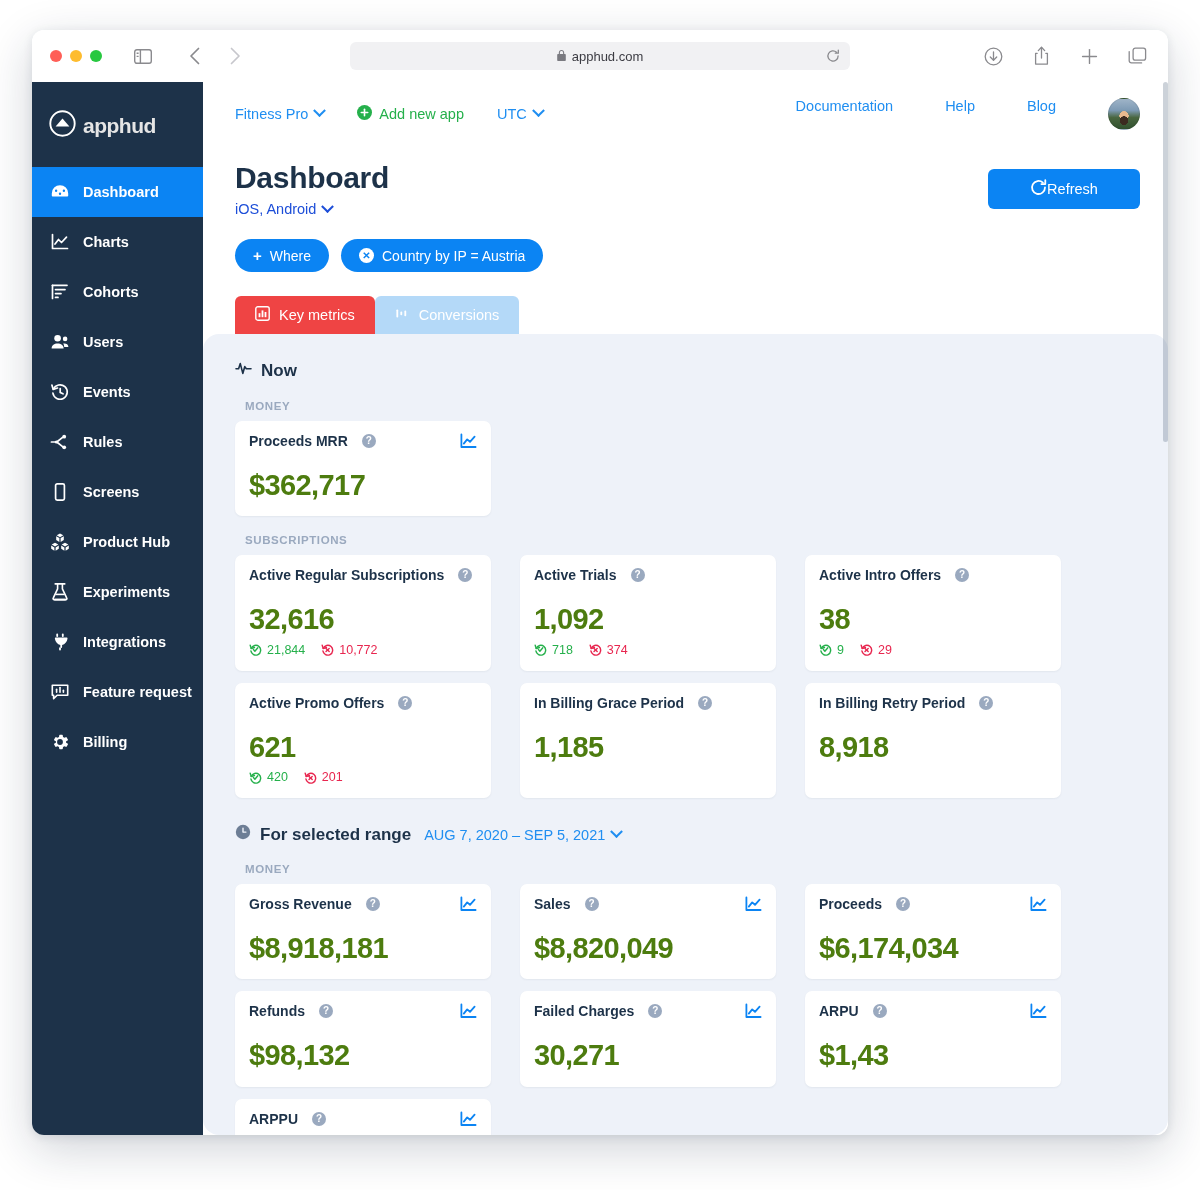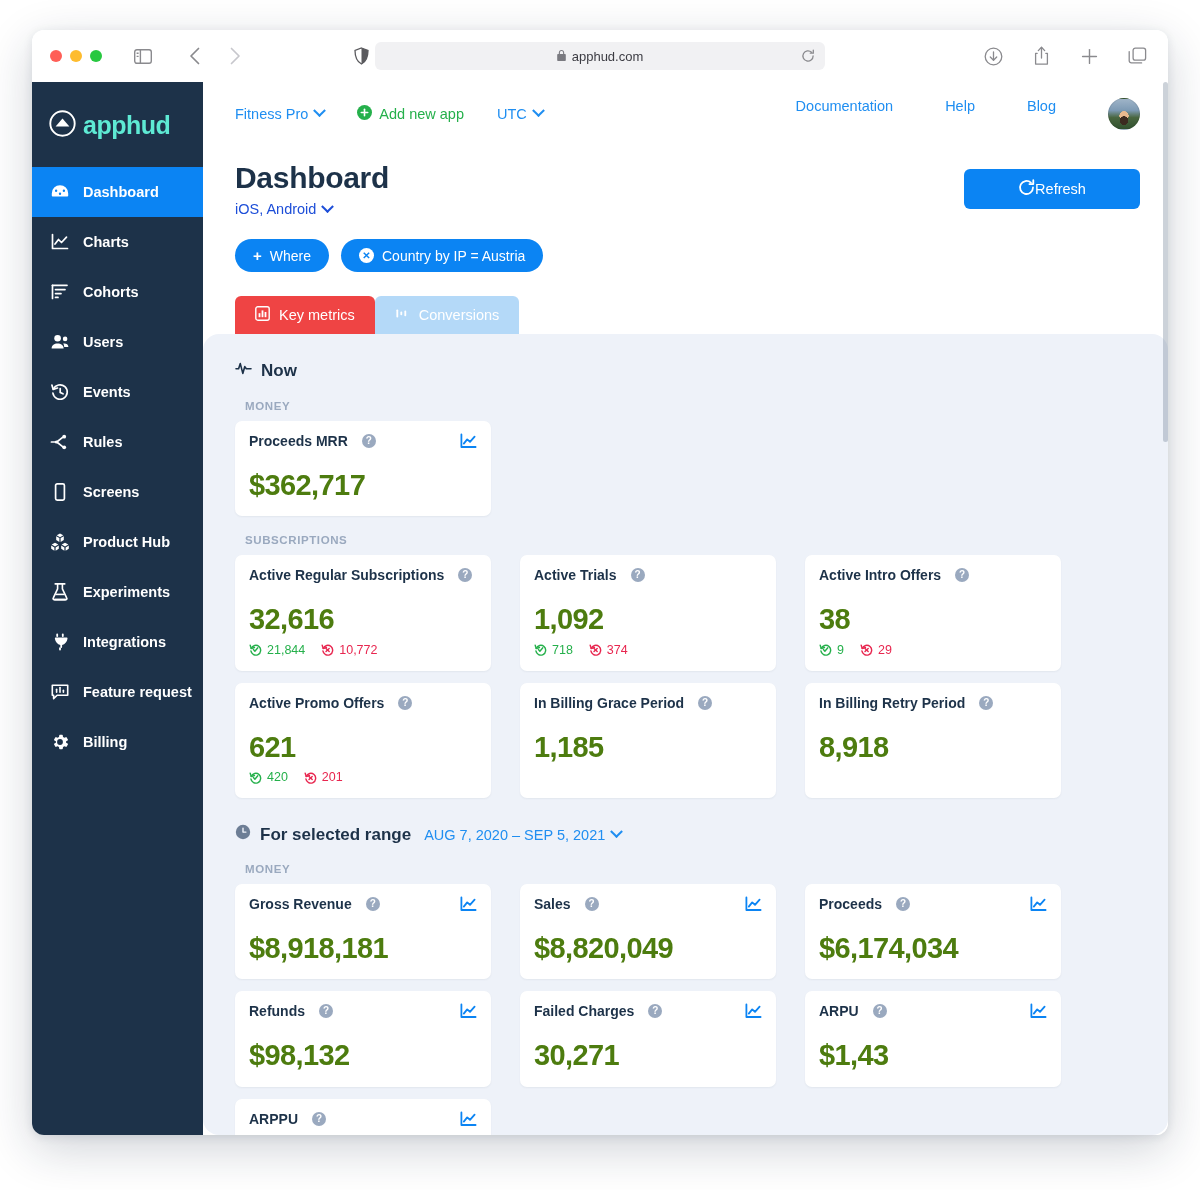--- a/index.html
+++ b/index.html
@@ -50,21 +50,21 @@
   }
   .sidebar-toggle { margin-left: 28px; }
   .nav-arrows { display: flex; align-items: center; gap: 14px; margin-left: 26px; }
   .nav-arrows .tb-icon.disabled { color: #c7c7cc; }
 
   .shield { margin-left: 100px; color: #5a5a5e; }
 
   .urlbar {
     position: absolute;
     left: 50%; transform: translateX(-50%);
-    width: 450px; height: 28px;
+    width: 500px; height: 28px;
     background: #f1f1f3;
     border-radius: 6px;
     display: flex; align-items: center; justify-content: center;
     gap: 6px;
     font-size: 13px; color: #3c3c43;
   }
   .urlbar .lock { color: #7a7a80; font-size: 11px; display: flex; align-items: center; }
   .urlbar .reload {
     position: absolute; right: 10px; color: #8a8a8e;
     display: flex; align-items: center;
@@ -82,22 +82,22 @@
     background: #1d3249;
     display: flex; flex-direction: column;
     padding-top: 4px;
   }
   .logo {
     display: flex; align-items: center; gap: 7px;
     padding: 24px 0 26px 17px;
     color: #ffffff;
   }
   .logo-text {
-    font-size: 25px; font-weight: 700; letter-spacing: -0.5px;
-    color: #5eead4;
+    font-size: 21px; font-weight: 700; letter-spacing: -0.5px;
+    color: #e5e5e5;
   }
   .nav { display: flex; flex-direction: column; }
   .nav-item {
     display: flex; align-items: center; gap: 12px;
     height: 50px; padding-left: 17px;
     color: #ffffff; font-size: 14.5px; font-weight: 700;
     cursor: pointer;
   }
   .nav-item.active { background: #0b84f3; }
   .nav-item .ni-icon {
@@ -143,21 +143,21 @@
   }
   .page-title-row { display: flex; align-items: flex-start; }
   .page-title {
     font-size: 30px; font-weight: 700; color: #1d3249;
     letter-spacing: -0.3px; line-height: 1.1; padding-top: 16px;
   }
   .refresh-btn {
     margin-left: auto; margin-top: 24px;
     background: #0b84f3; color: #ffffff;
     border: none; border-radius: 6px;
-    height: 40px; width: 176px;
+    height: 40px; width: 152px;
     font-size: 14.5px; font-family: inherit;
     display: flex; align-items: center; justify-content: center; 
     cursor: pointer;
   }
   .platforms {
     margin-top: 7px;
     font-size: 14.5px; color: #1d4ed8;
     display: inline-flex; align-items: center; gap: 7px; cursor: pointer;
   }
 

